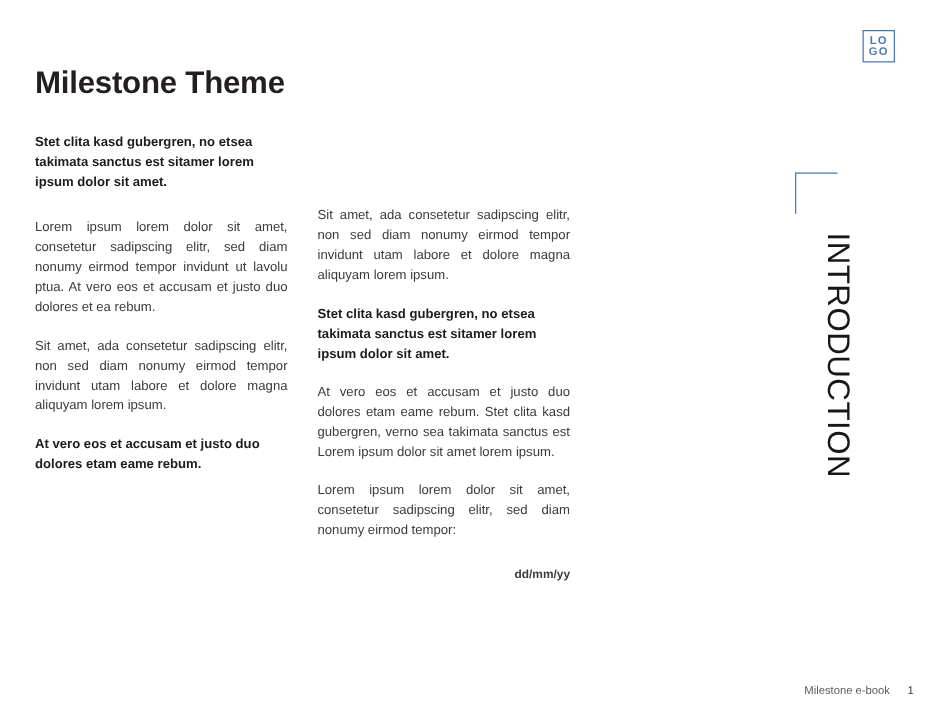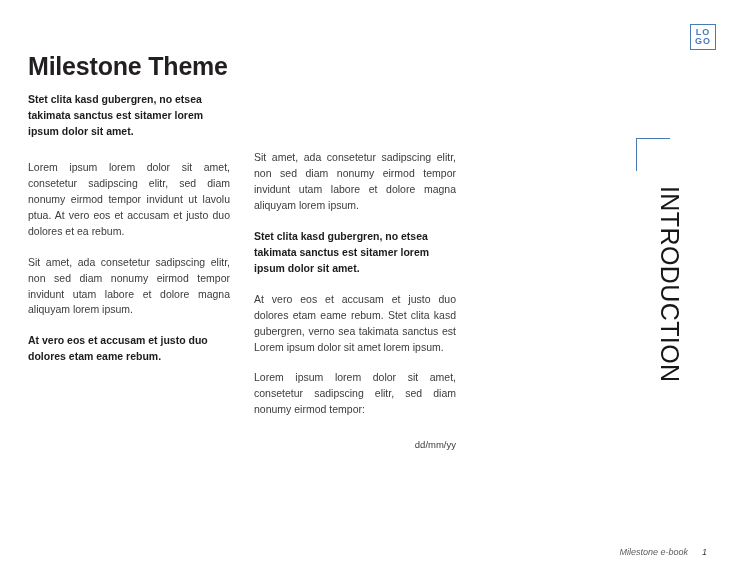--- a/index.html
+++ b/index.html
@@ -62,41 +62,41 @@
     width: 202px;
     font-size: 10.5px;
     line-height: 1.52;
     text-align: justify;
     color: #3b3b3b;
   }
   .col-1 { left: 28px; }
   .col-2 { left: 254px; top: 150px; }
 
   .col p {
-    margin: 0 0 15px 0;
+    margin: 15px 0 15px 0;
   }
   .col p.lead {
     font-weight: 700;
     color: #1c1c1c;
     text-align: left;
     margin-bottom: 20px;
   }
   .col p.strong {
     font-weight: 700;
     color: #1c1c1c;
     text-align: left;
   }
   .col p.last { margin-bottom: 0; }
 
   .date-line {
     margin-top: 20px;
     text-align: right;
     font-size: 9.5px;
     color: #3b3b3b;
-    font-weight: 400;
+    font-weight: 700;
   }
 
   
   .corner-bracket {
     position: absolute;
     left: 636px;
     top: 138px;
     width: 34px;
     height: 33px;
     border-left: 1.6px solid #4a7ab5;
@@ -116,28 +116,27 @@
     color: #171717;
     white-space: nowrap;
     transform: rotate(90deg);
     transform-origin: 22px 22px;
     line-height: 1;
   }
 
   
   .footer {
     position: absolute;
-    right: 36px;
+    right: 12px;
     bottom: 18px;
     font-size: 9px;
     color: #5c5c5c;
     display: flex;
     align-items: flex-end;
     gap: 14px;
-    font-style: italic;
   }
   .footer .page-num { color: #3b3b3b; }
 </style>
 </head>
 <body>
 
 <div class="page">
 
   <div class="logo-box">
     <span class="logo-line">LO</span>

